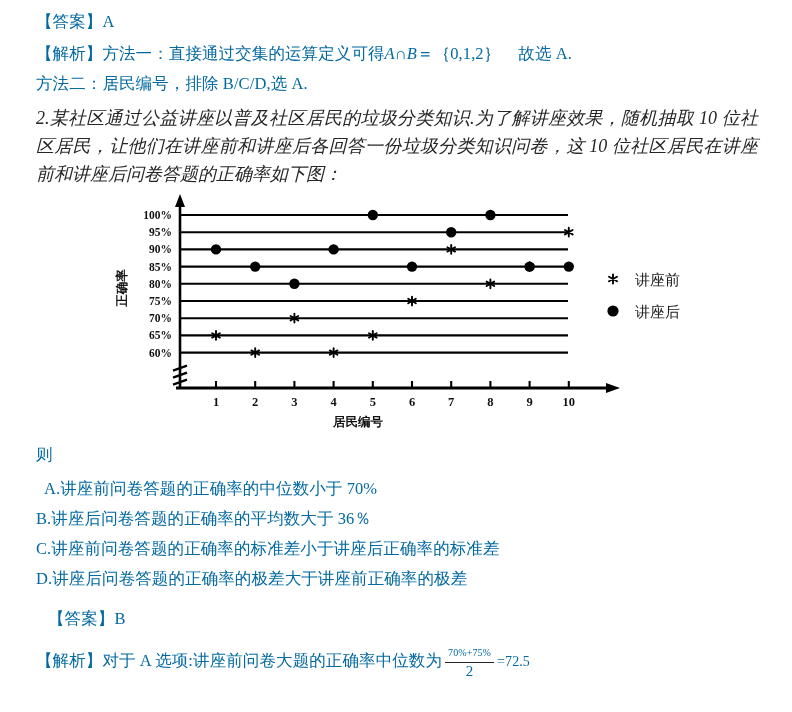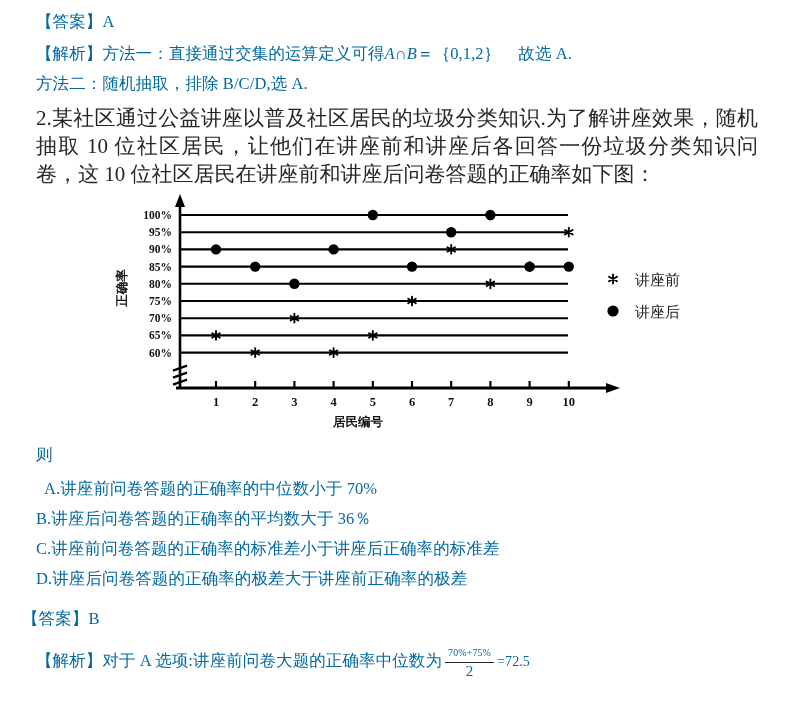--- a/index.html
+++ b/index.html
@@ -16,23 +16,24 @@
   .txt-line{
     position:absolute;
     font-size:16.5px;
     line-height:1.0;
     letter-spacing:0.1px;
     white-space:nowrap;
     color:#0369a1;
   }
   .txt-block{
     position:absolute;
-    font-size:21px;
+    font-size:18px;
     line-height:28px;
     color:#262626;
+    font-style:italic;
   }
   .ital{font-style:italic;}
 
   
   #chart-figure{
     position:absolute;
     left:108px;top:193px;
     width:600px;height:240px;
   }
   .chart-svg{display:block;}
@@ -80,21 +81,21 @@
 <div class="page">
 
   <div class="txt-line" style="left:36px;top:14px;">
     <span>【答案】</span><span>A</span>
   </div>
 
   <div class="txt-line" style="left:36px;top:46px;">
     <span>【解析】</span><span>方法一：直接通过交集的运算定义可得</span><span class="ital">A</span><span>∩</span><span class="ital">B</span><span>＝</span><span>｛0,1,2｝</span><span style="display:inline-block;width:18px;"></span><span>故选 A.</span>
   </div>
 
-  <div class="txt-line" style="left:36px;top:76px;">方法二：随机抽取，排除 B/C/D,选 A.</div>
+  <div class="txt-line" style="left:36px;top:76px;">方法二：居民编号，排除 B/C/D,选 A.</div>
 
   <div class="txt-block" style="left:36px;top:104px;width:722px;text-align:justify;text-justify:inter-ideograph;">
     <span>2.</span><span>某社区通过公益讲座以普及社区居民的垃圾分类知识.为了解讲座效果，随机抽取 10 位社区居民，让他们在讲座前和讲座后各回答一份垃圾分类知识问卷，这 10 位社区居民在讲座前和讲座后问卷答题的正确率如下图：</span>
   </div>
 
   <div id="chart-figure">
     <svg class="chart-svg" width="600" height="240" viewBox="0 0 600 240">
       <g id="chart-root">
           <line x1="72" y1="22" x2="460" y2="22" stroke="#000" stroke-width="2.1"></line>
           <line x1="72" y1="39.2" x2="460" y2="39.2" stroke="#000" stroke-width="2.1"></line>
@@ -177,21 +178,21 @@
   <div class="txt-line" style="left:36px;top:511px;">
     <span>B.</span><span>讲座后问卷答题的正确率的平均数大于 36％</span>
   </div>
   <div class="txt-line" style="left:36px;top:571px;">
     <span>D.</span><span>讲座后问卷答题的正确率的极差大于讲座前正确率的极差</span>
   </div>
   <div class="txt-line" style="left:36px;top:541px;">
     <span>C.</span><span>讲座前问卷答题的正确率的标准差小于讲座后正确率的标准差</span>
   </div>
 
-  <div class="txt-line" style="left:22px;top:611px;">
+  <div class="txt-line" style="left:48px;top:611px;">
     <span>【答案】</span><span>B</span>
   </div>
 
   <div class="txt-line" style="left:36px;top:648px;">
     <span>【解析】</span><span>对于 A 选项:讲座前问卷大题的正确率中位数为</span><span class="frac"><span class="num">70%+75%</span><span class="bar"></span><span class="den">2</span></span><span class="eq-tail">=72.5</span>
   </div>
 
 </div>
 
 </body></html>

